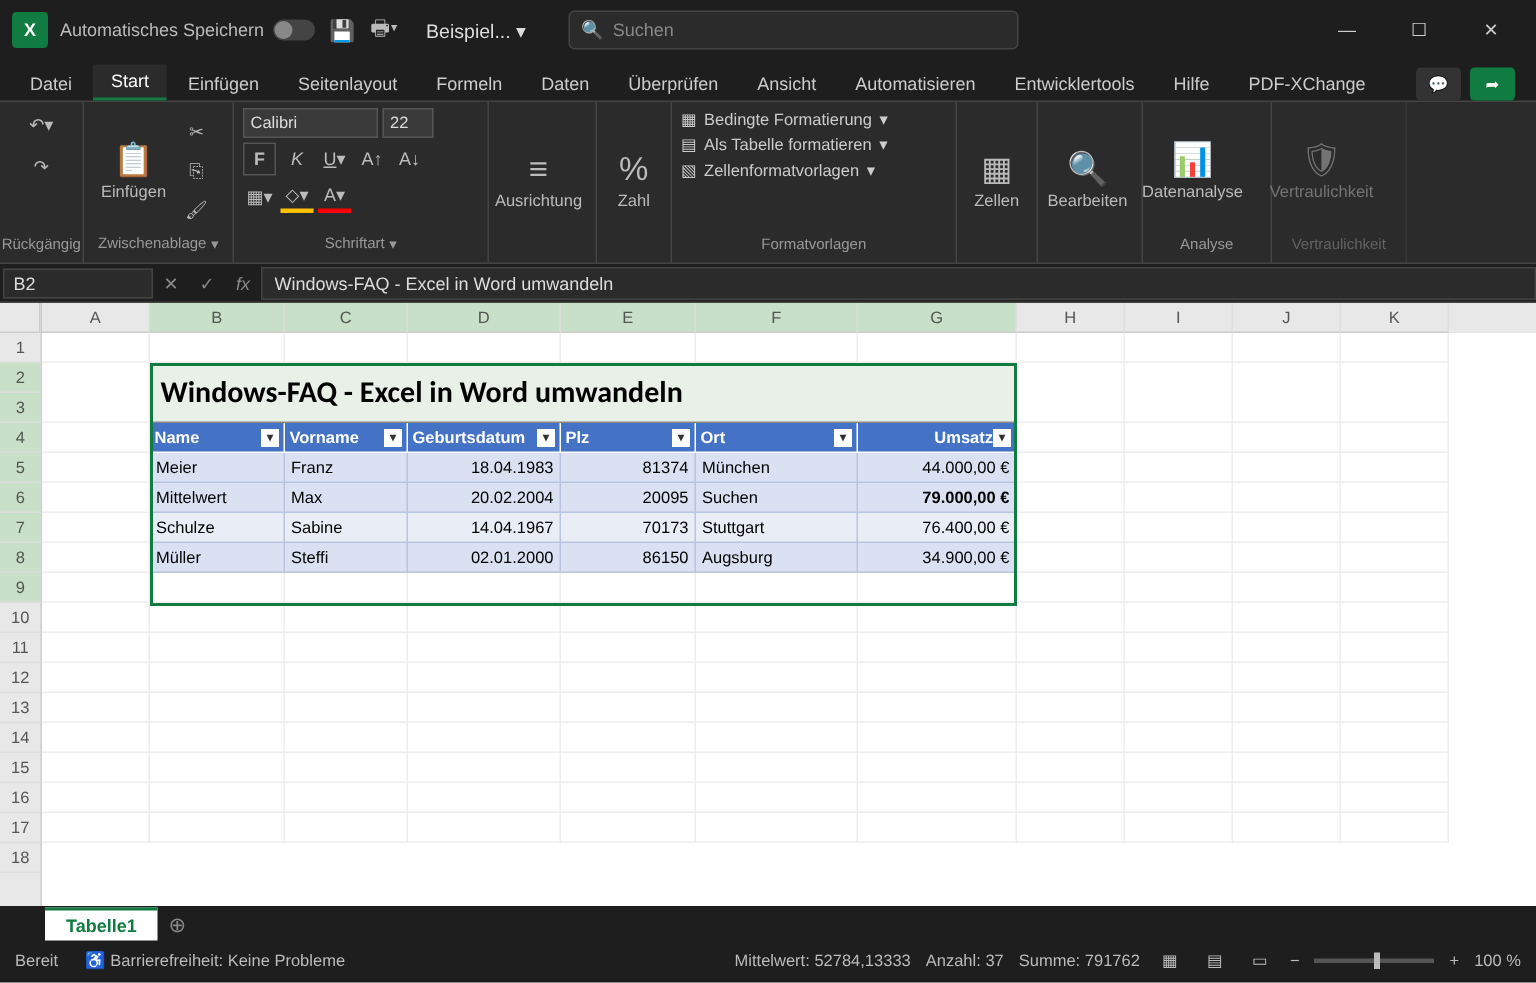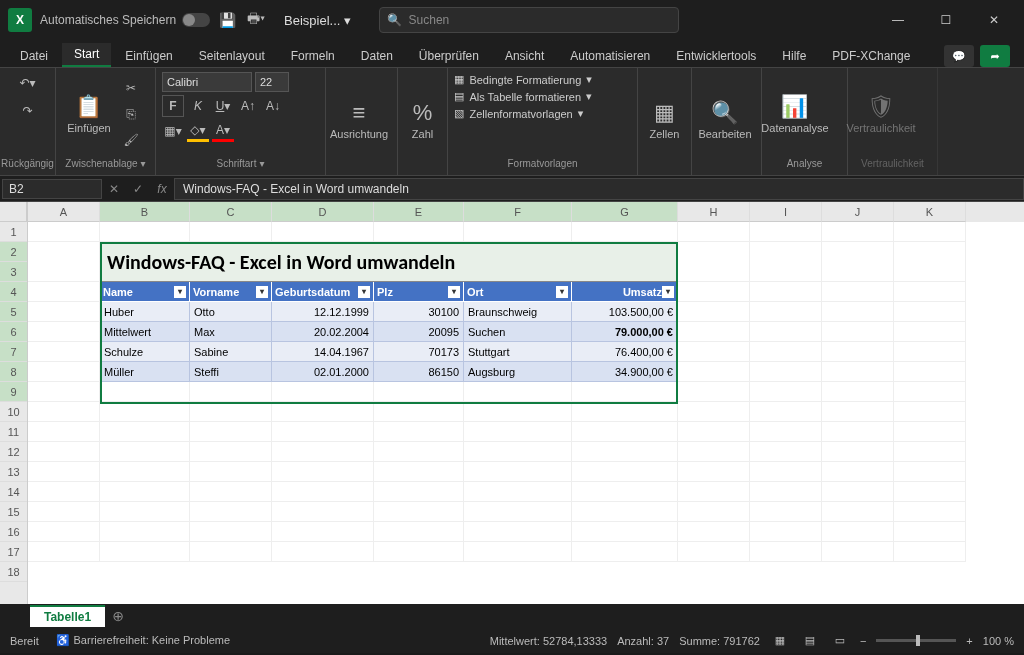--- a/index.html
+++ b/index.html
@@ -317,26 +317,26 @@
             <span>Umsatz</span>
             <span class="filter-btn">▾</span>
           </div>
           <div class="cell" style="width: 72px;"></div>
           <div class="cell" style="width: 72px;"></div>
           <div class="cell" style="width: 72px;"></div>
           <div class="cell" style="width: 72px;"></div>
         </div>
         <div class="row">
           <div class="cell" style="width: 72px;"></div>
-          <div class="data-cell alt" style="width: 90px;">Huber</div>
-          <div class="data-cell alt" style="width: 82px;">Otto</div>
-          <div class="data-cell alt num" style="width: 102px;">12.12.1999</div>
-          <div class="data-cell alt num" style="width: 90px;">30100</div>
-          <div class="data-cell alt" style="width: 108px;">Braunschweig</div>
-          <div class="data-cell alt num" style="width: 106px;">103.500,00 €</div>
+          <div class="data-cell" style="width: 90px;">Meier</div>
+          <div class="data-cell" style="width: 82px;">Franz</div>
+          <div class="data-cell num" style="width: 102px;">18.04.1983</div>
+          <div class="data-cell num" style="width: 90px;">81374</div>
+          <div class="data-cell" style="width: 108px;">München</div>
+          <div class="data-cell num" style="width: 106px;">44.000,00 €</div>
           <div class="cell" style="width: 72px;"></div>
           <div class="cell" style="width: 72px;"></div>
           <div class="cell" style="width: 72px;"></div>
           <div class="cell" style="width: 72px;"></div>
         </div>
         <div class="row">
           <div class="cell" style="width: 72px;"></div>
           <div class="data-cell" style="width: 90px;">Mittelwert</div>
           <div class="data-cell" style="width: 82px;">Max</div>
           <div class="data-cell num" style="width: 102px;">20.02.2004</div>

